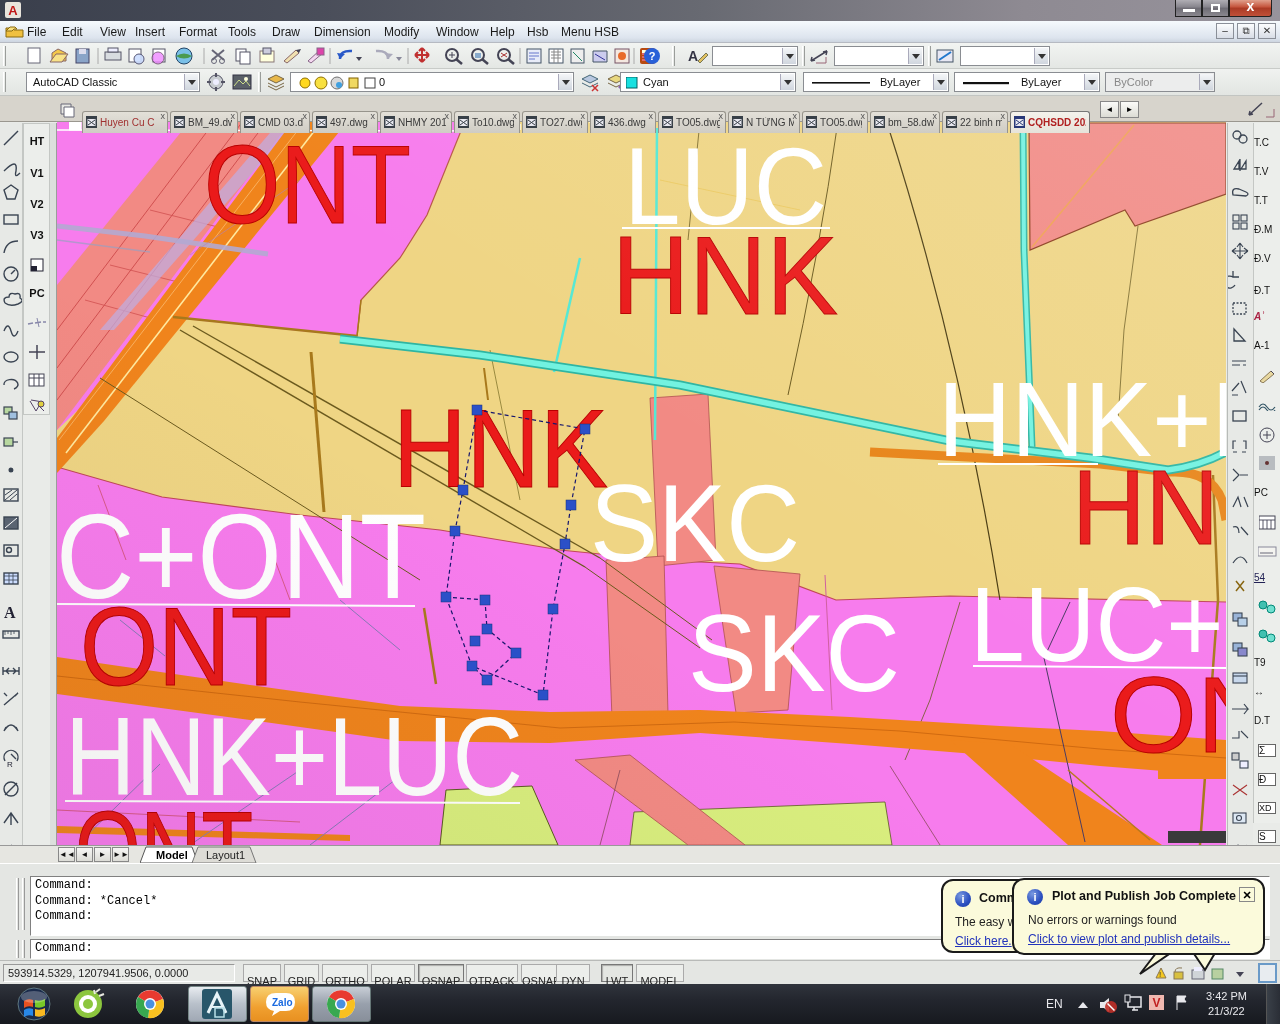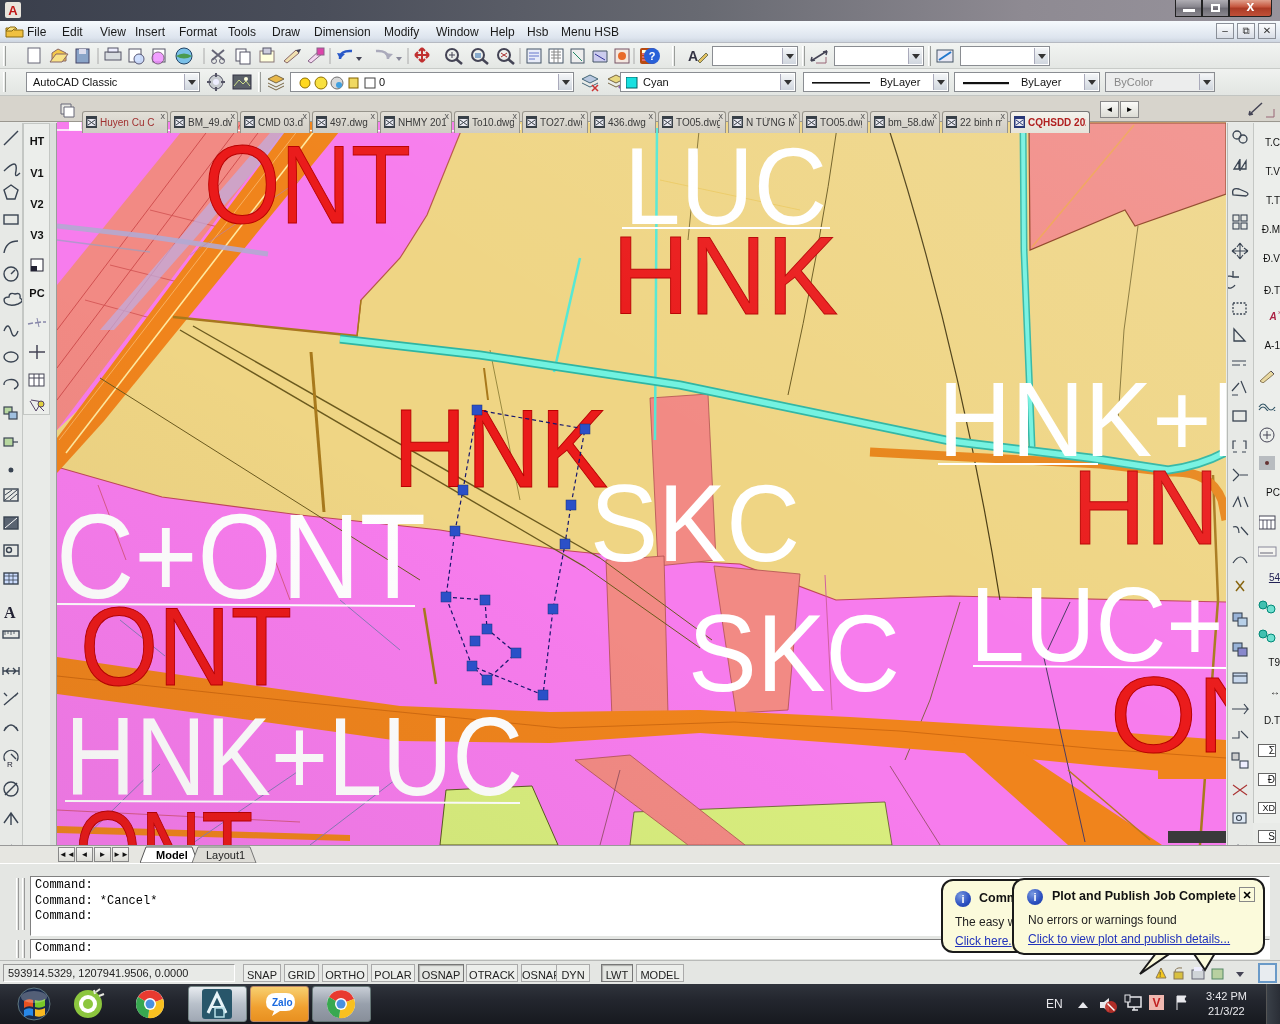--- a/index.html
+++ b/index.html
@@ -40,31 +40,31 @@
   .dtab .dtx { position:absolute; right:2px; top:-1px; font-size:9px; color:#555; }
   .dtab .dtt { position:absolute; left:17px; top:5px; white-space:nowrap; overflow:hidden; }
   
   #lcolA { left:0; top:123px; width:23px; height:745px; background:#e7e9e6; border-right:1px solid #c4c7c4; }
   #lcolB { left:23px; top:123px; width:27px; height:292px; background:#eceeeb; border:1px solid #c4c7c4; font-size:11px; color:#222; }
   #lgap { left:50px; top:123px; width:7px; height:722px; background:#dcdfdc; border-right:1px solid #9a9d9a; }
   .btxt { position:absolute; left:0; width:26px; text-align:center; font-weight:bold; color:#111; }
   
   #rcolA { left:1227px; top:123px; width:26px; height:740px; background:#e7e9e6; border-left:1px solid #b8bbb8; }
   #rcolB { left:1253px; top:123px; width:27px; height:700px; background:#eceeeb; border-left:1px solid #c4c7c4; font-size:10px; color:#222; }
-  .rtxt { position:absolute; left:0; width:26px; text-align:right; color:#111; }
+  .rtxt { position:absolute; left:0; width:26px; text-align:left; color:#111; }
   
   #modelrow { left:0; top:845px; width:1280px; height:18px; background:#e6e6e1; border-top:1px solid #999; font-size:11px; }
   .navb { position:absolute; top:1px; width:17px; height:15px; background:linear-gradient(#f6f6f4,#dcdcd6); border:1px solid #888; font-size:8px; text-align:center; line-height:14px; color:#111; }
   
   #cmdwrap { left:0; top:863px; width:1280px; height:97px; background:#e4e6e3; border-top:1px solid #fff; }
   .cmdbox { position:absolute; left:30px; width:1240px; background:#fff; border:1px solid #808080; border-right-color:#fff; border-bottom-color:#fff; font-family:"Liberation Mono",monospace; font-size:12px; color:#000; line-height:15.5px; padding:1px 4px; }
   
   #statusbar { left:0; top:960px; width:1280px; height:24px; background:#e4e6e3; border-top:1px solid #b8bab8; font-size:11px; }
   #coords { position:absolute; left:3px; top:3px; width:232px; height:18px; border:1px solid #999; border-bottom-color:#fff; border-right-color:#fff; background:#e8eae7; padding:2px 4px; color:#222; }
-  .stbtn { position:absolute; top:3px; height:18px; border:1px solid #aaa; background:#eceeeb; color:#222; text-align:center; padding-top:4px; }
+  .stbtn { position:absolute; top:3px; height:18px; border:1px solid #aaa; background:#eceeeb; color:#222; text-align:center; padding-top:10px; }
   .stbtn.on { border-color:#777; box-shadow:inset 1px 1px 1px rgba(0,0,0,.25); background:#e4e6e2; }
   
   #taskbar { left:0; top:984px; width:1280px; height:40px; background:linear-gradient(#30343c,#23262e 40%,#17191f); }
   .ttile { position:absolute; top:2px; width:59px; height:36px; border-radius:3px; }
   .tray { color:#e8e8ec; font-size:11px; position:absolute; }
   
   .balloon { position:absolute; background:#fbfadb; border:2px solid #1a1a1a; border-radius:12px; }
   .balloon .bt { position:absolute; font-weight:bold; font-size:12.5px; color:#111; }
   .balloon .bb { position:absolute; font-size:12px; color:#222; }
   .balloon .bl { position:absolute; font-size:12px; color:#2233bb; text-decoration:underline; }

